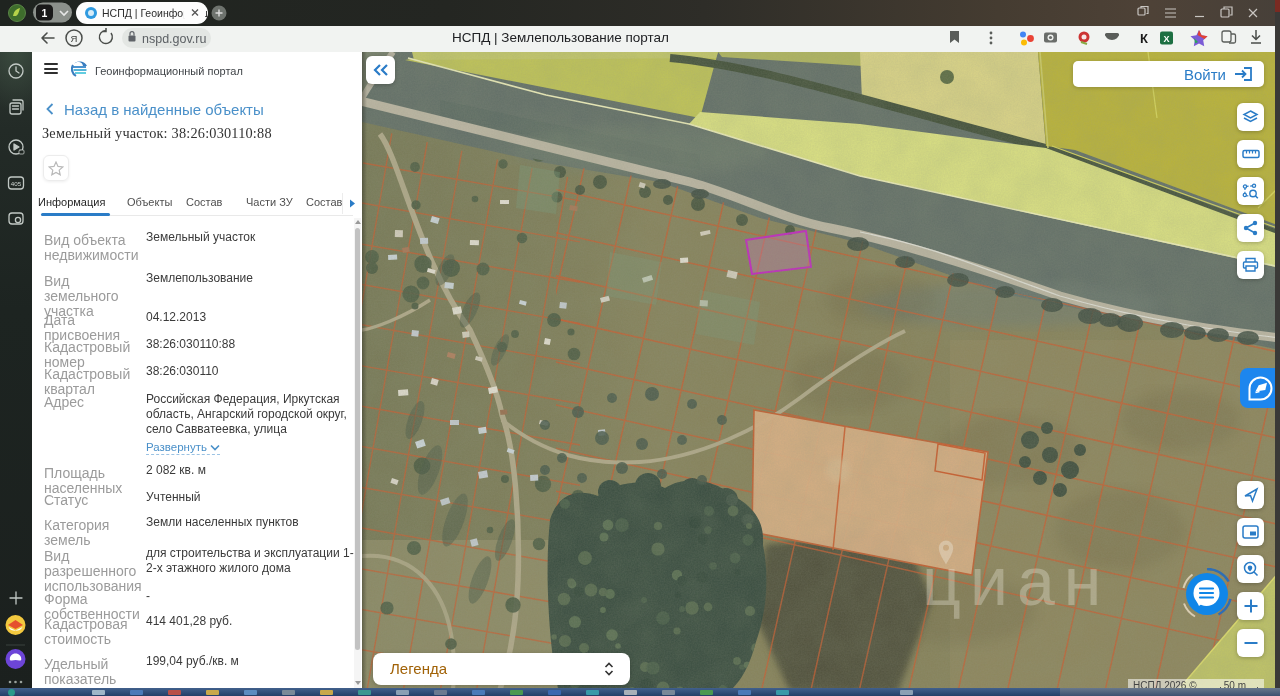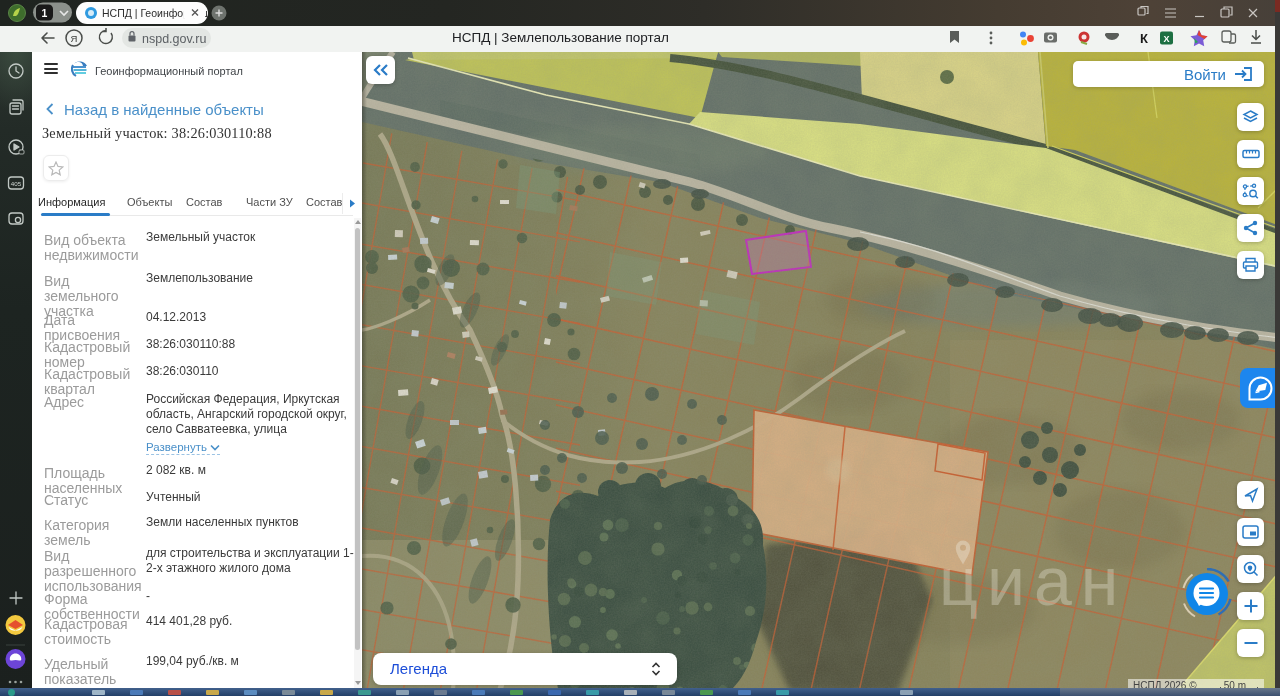--- a/index.html
+++ b/index.html
@@ -37,28 +37,28 @@
 .collapse { position:absolute; left:4px; top:4px; width:29px; height:28px; background:#fff; border-radius:6px;
   box-shadow:0 1px 4px rgba(0,0,0,0.25); display:flex; align-items:center; justify-content:center; }
 .login { position:absolute; left:711px; top:9px; width:191px; height:26px; background:#fff; border-radius:5px;
   box-shadow:0 1px 4px rgba(0,0,0,0.2); display:flex; align-items:center; justify-content:flex-end; padding-right:10px;
   font-size:15px; color:#2a7cc7; }
 .mbtn { position:absolute; left:875px; width:27px; height:28px; background:#fff; border-radius:6px;
   box-shadow:0 1px 4px rgba(0,0,0,0.25); display:flex; align-items:center; justify-content:center; }
 .drawbtn { position:absolute; left:878px; top:316px; width:40px; height:40px; background:#1d86ee; border-radius:8px 0 0 8px;
   display:flex; align-items:center; justify-content:center; }
 .chat { position:absolute; left:819px; top:516px; width:52px; height:52px; }
-.legend { position:absolute; left:11px; top:601px; width:304px; height:32px; background:#fff; border-radius:8px;
-  box-shadow:0 1px 5px rgba(0,0,0,0.2); font-size:15px; color:#1d4ed8; padding:7px 0 0 17px; }
+.legend { position:absolute; left:11px; top:601px; width:257px; height:32px; background:#fff; border-radius:8px;
+  box-shadow:0 1px 5px rgba(0,0,0,0.2); font-size:15px; color:#a16207; padding:7px 0 0 17px; }
 .scalebar { position:absolute; left:766px; top:627px; width:136px; height:13px; background:rgba(255,255,255,0.55);
   font-size:10px; color:#444; }
 .sbt { position:absolute; left:5px; top:1px; }
 .sbm { position:absolute; right:18px; top:1px; }
 .sbb { position:absolute; left:92px; top:8px; width:38px; height:4px; border-left:1px solid #555; border-right:1px solid #555; border-bottom:1px solid #555; }
-.wm { position:absolute; left:567px; top:488px; width:240px; height:150px; }
+.wm { position:absolute; left:550px; top:488px; width:240px; height:150px; }
 .wm1 { position:absolute; left:10px; top:2px; font-size:68px; letter-spacing:9px; color:#ece9dd; opacity:0.33; }
 .wm2 { position:absolute; left:28px; top:72px; font-size:30px; letter-spacing:1.5px; color:#ece9dd; opacity:0.3; }
 .redge { position:absolute; left:1275px; top:12px; width:5px; height:684px; background:#3a3937; }
 .redge2 { position:absolute; left:1275px; top:0; width:5px; height:12px; background:#7a2a22; }
 .taskbar { position:absolute; left:0; top:688px; width:1280px; height:8px;
   background:linear-gradient(180deg,#41608c,#233f68); }
 .tray { position:absolute; left:1060px; top:0; width:220px; height:8px; background:linear-gradient(180deg,#68788c,#3c5070); }
 </style></head>
 <body>
 <div class="tabbar">

